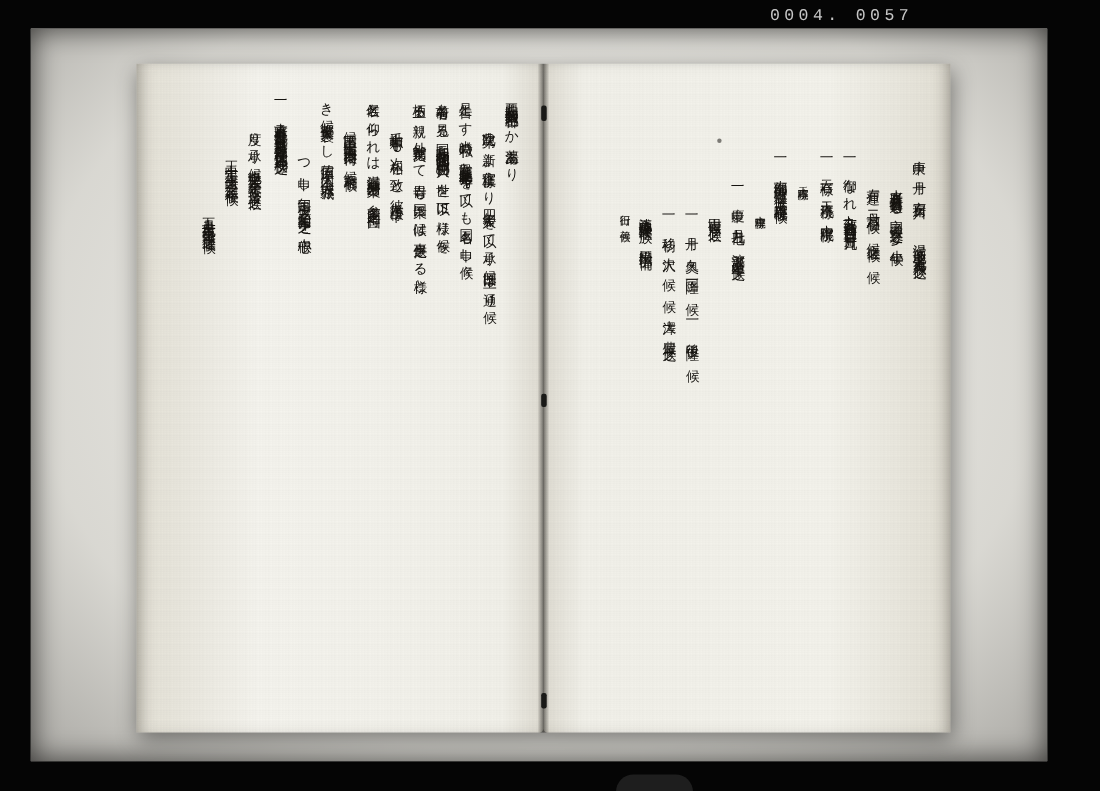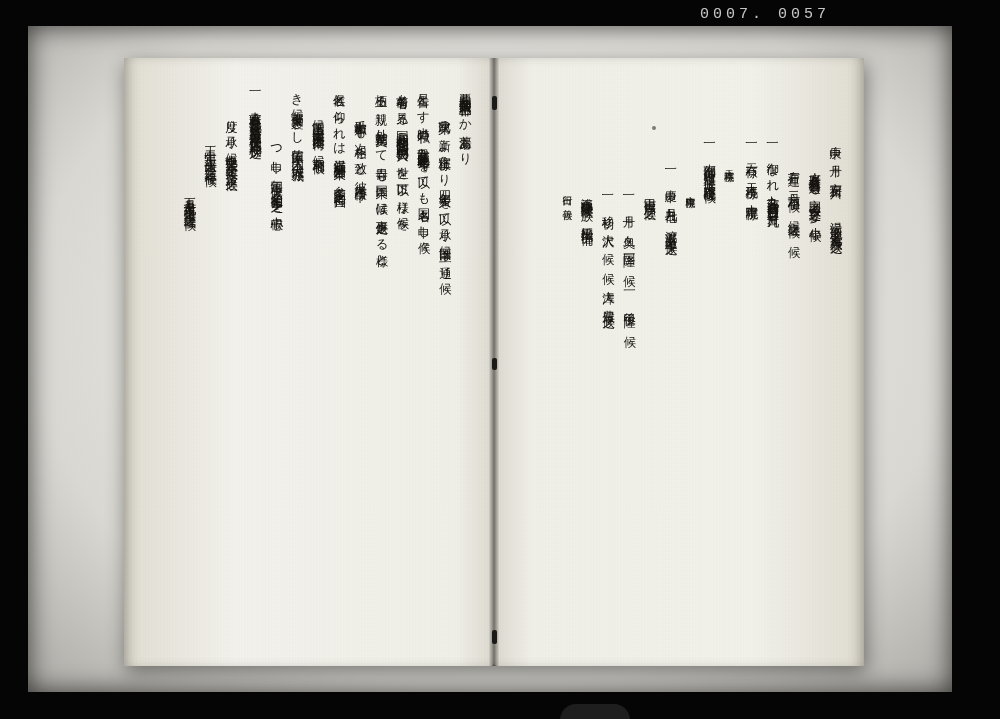--- a/index.html
+++ b/index.html
@@ -169,21 +169,21 @@
     border-radius: 50%;
     z-index: 8;
   }
 </style>
 </head>
 <body>
 
 <div id="root">
   <div class="film-frame"></div>
 
-  <div class="frame-code">0007. 0057</div>
+  <div class="frame-code">0004. 0057</div>
   <div class="frame-notch"></div>
 
   <div class="sheet">
     <div class="sheet-inner-shadow"></div>
 
     <div class="book">
 
       <div class="page right">
 
         <div class="columns">

